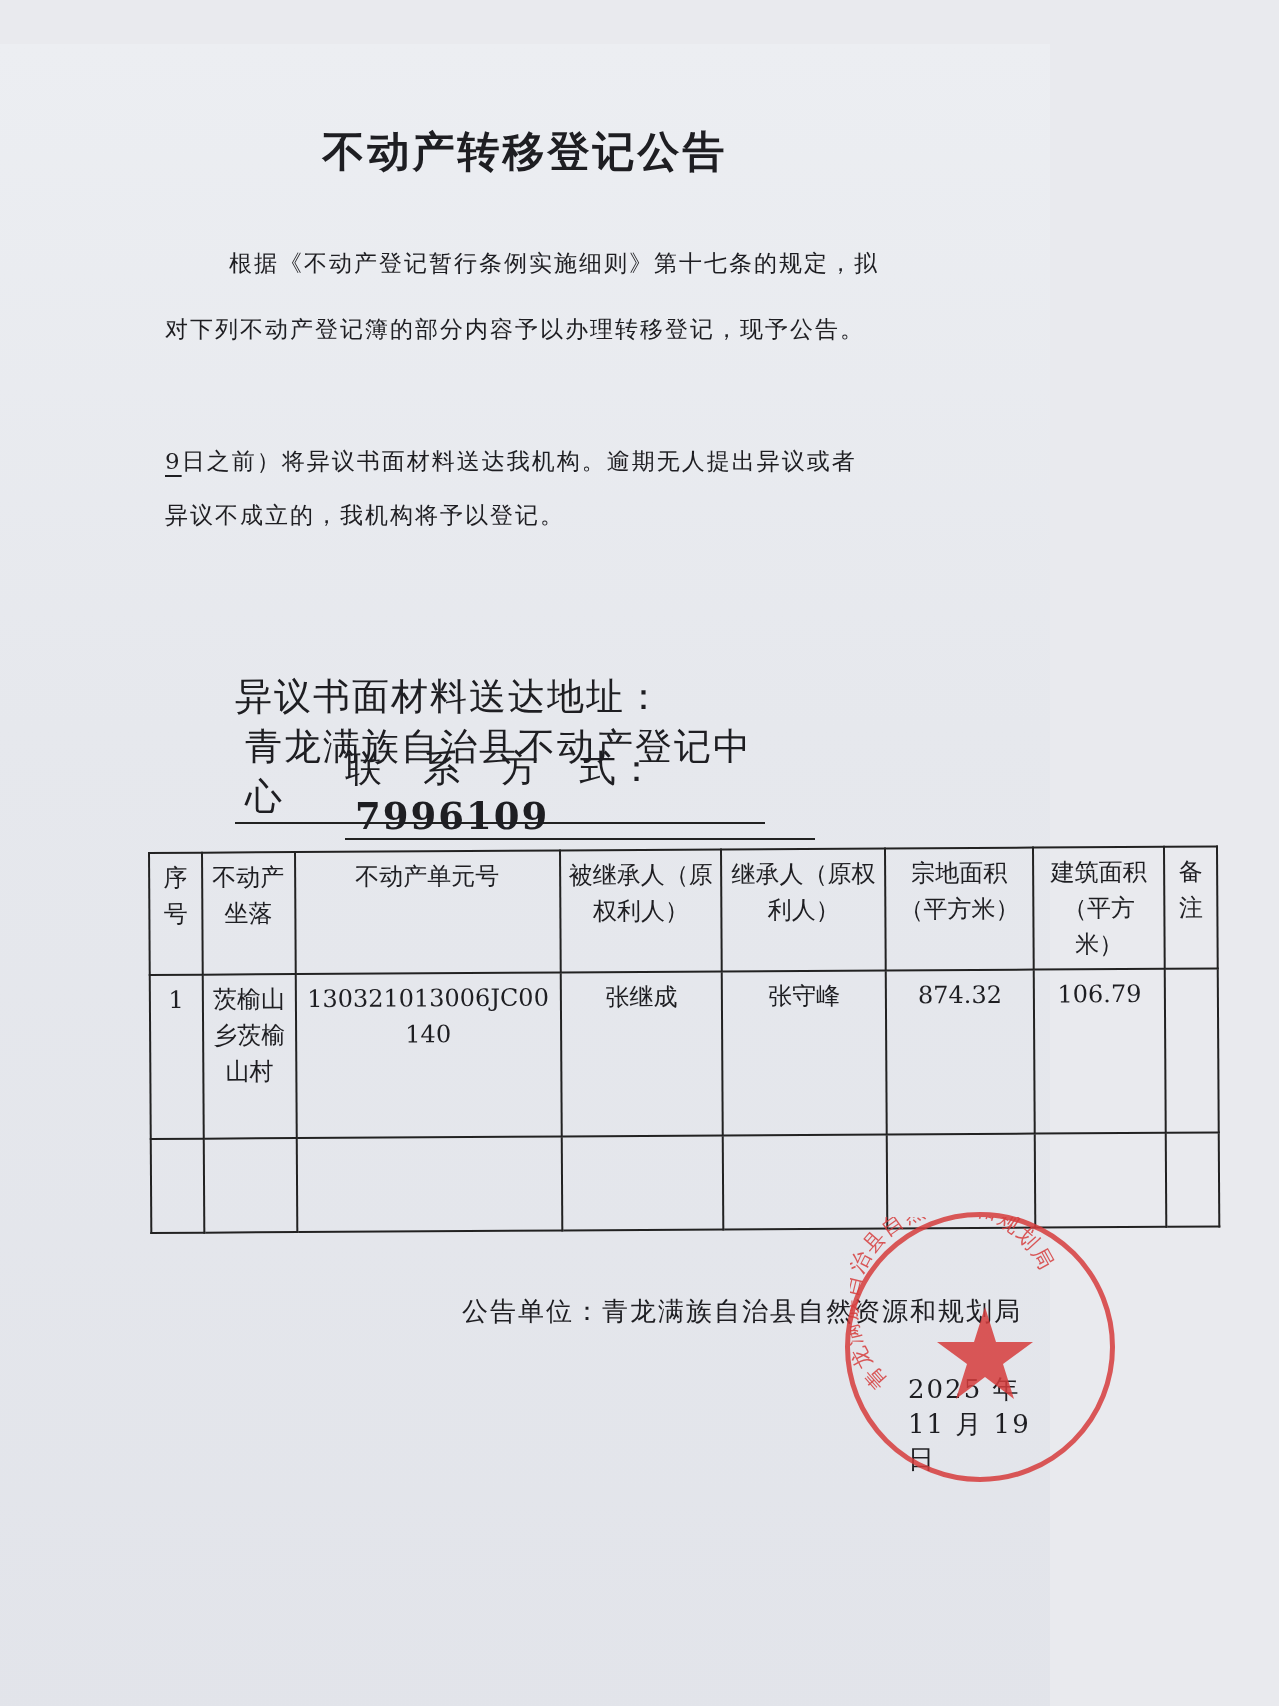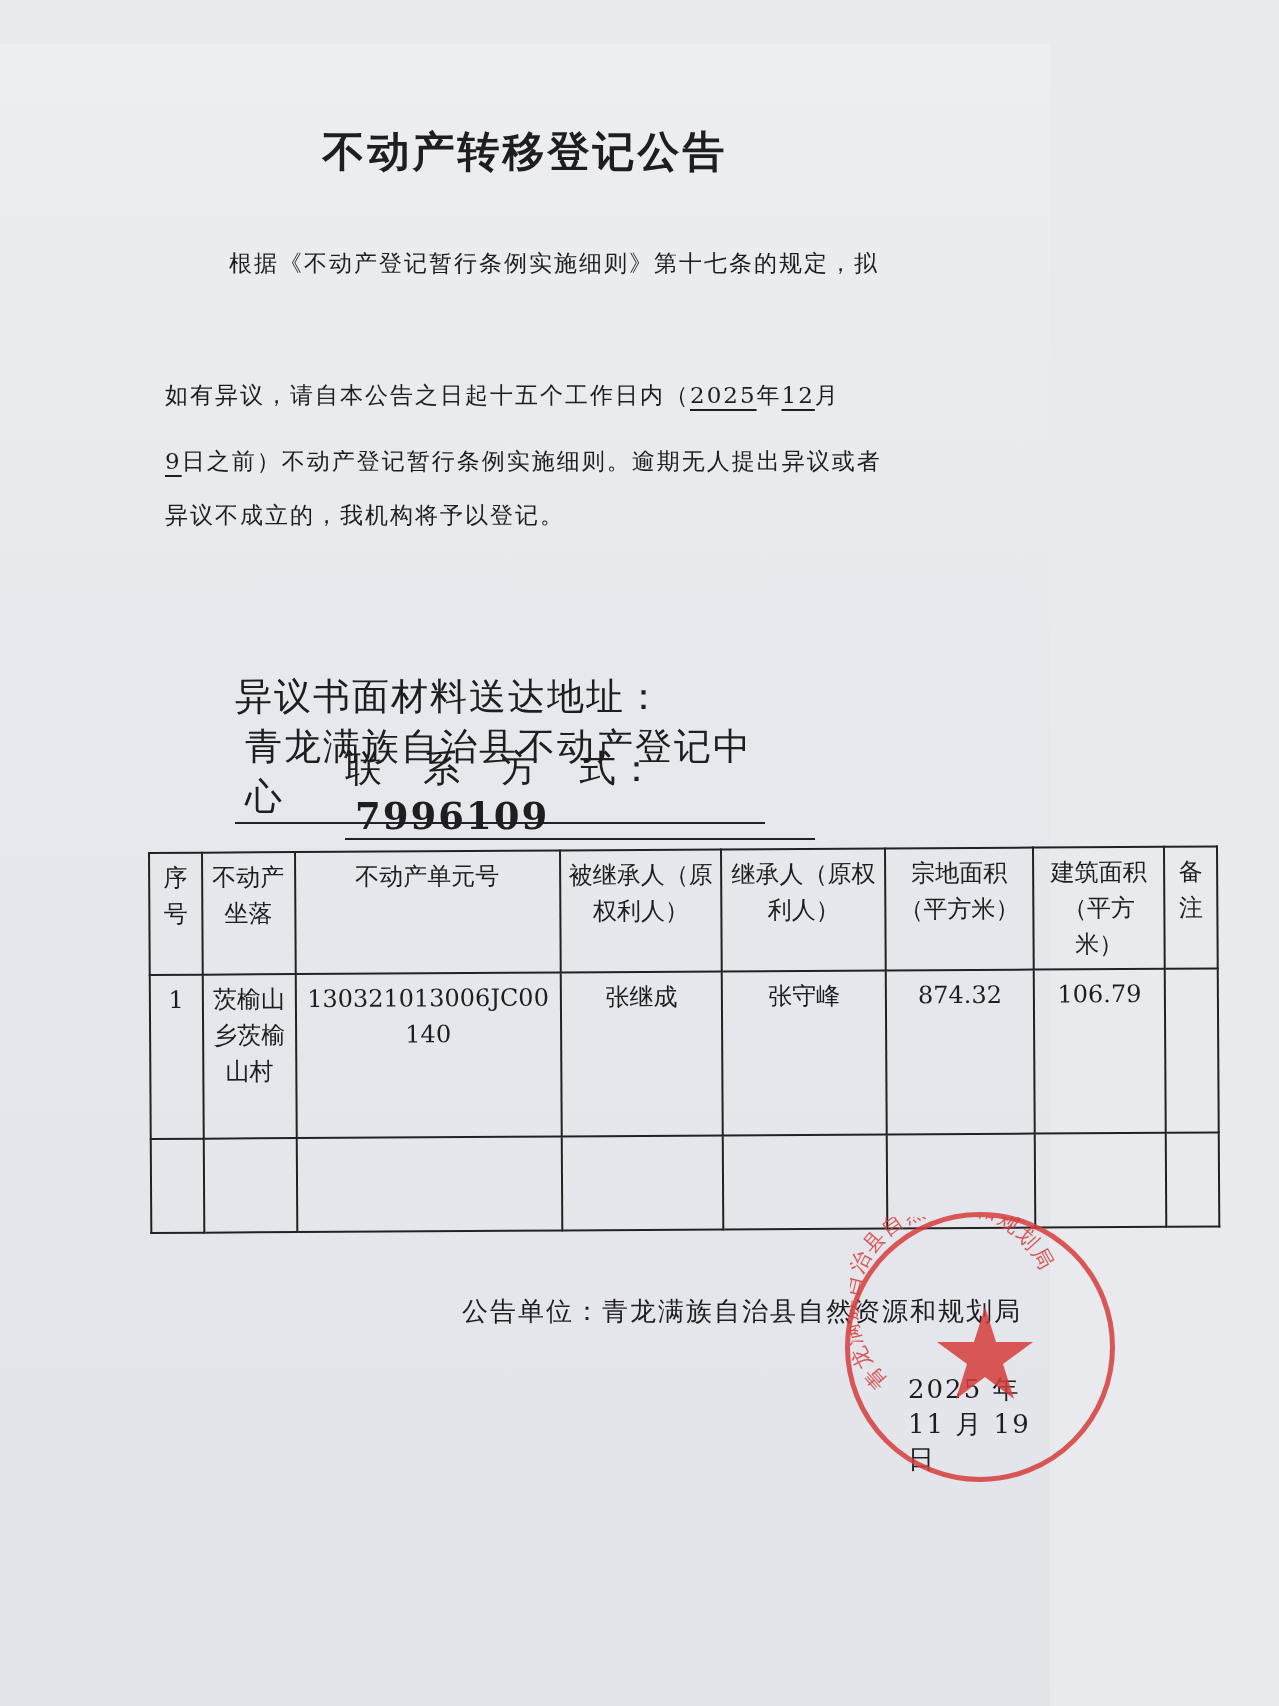--- a/index.html
+++ b/index.html
@@ -22,25 +22,23 @@
   .seal .ring-text{position:absolute;left:0;top:0;width:100%;height:100%;}
 </style>
 </head>
 <body>
 
 <div class="paper">
 
   <div class="title">不动产转移登记公告</div>
 
   <div class="para" style="top:186px;"><span class="indent"></span><span>根据《不动产登记暂行条例实施细则》第十七条的规定，拟</span></div>
-  <div class="para" style="top:318px;">
-    <span>如有异议，请自本公告之日起十五个工作日内（</span><span class="ul">2025</span><span>年</span><span class="ul">12</span><span>月</span>
-  </div>
+  <div class="para" style="top:252px;">对下列不动产登记簿的部分内容予以办理转移登记，现予公告。</div>
   <div class="para" style="top:384px;">
-    <span class="ul">9</span><span>日之前）不动产登记暂行条例实施细则。逾期无人提出异议或者</span>
+    <span class="ul">9</span><span>日之前）将异议书面材料送达我机构。逾期无人提出异议或者</span>
   </div>
   <div class="para" style="top:438px;">异议不成立的，我机构将予以登记。</div>
 
   <div class="line" style="left:235px;top:628px;">
     <span>异议书面材料送达地址：</span><span class="fill" style="width:510px;">青龙满族自治县不动产登记中心</span>
   </div>
   <div class="line" style="left:345px;top:700px;">
     <span>联　系　方　式：</span><span class="fill" style="width:450px;font-weight:bold;">7996109</span>
   </div>
 

